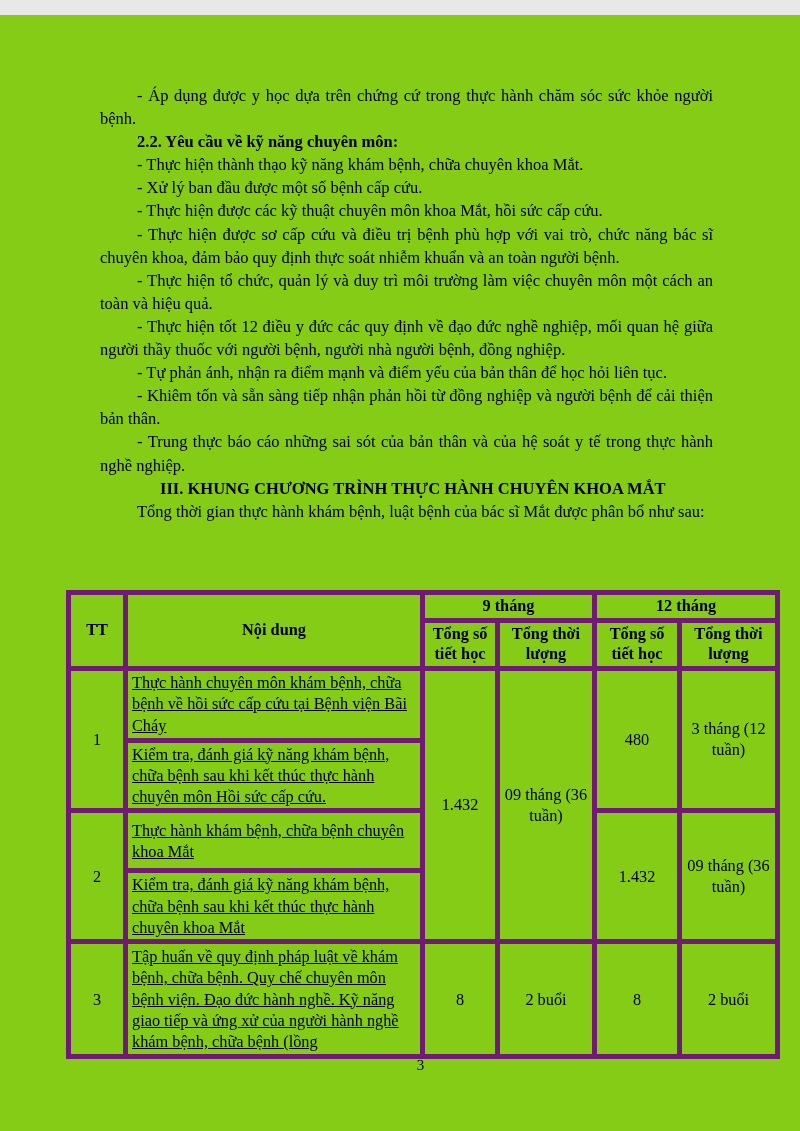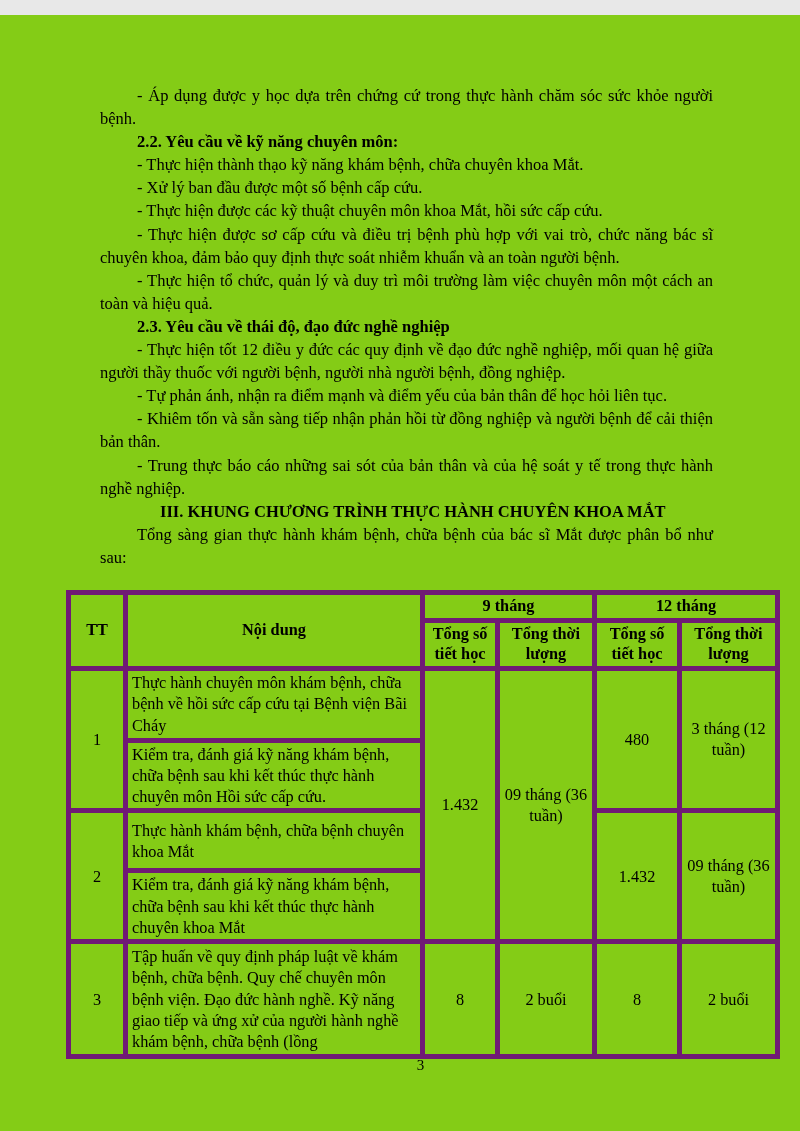--- a/index.html
+++ b/index.html
@@ -59,20 +59,21 @@
     padding: 1px 2px;
   }
   td.cell-num {
     text-align: center;
     line-height: 21px;
   }
   td.cell-content {
     text-align: left;
     line-height: 21.3px;
     padding: 2px 6px 2px 8px;
+    text-decoration: underline;
   }
   .page-number {
     position: absolute;
     top: 1041px;
     left: 66px;
     width: 709px;
     text-align: center;
     font-size: 15px;
     line-height: 18px;
   }
@@ -83,27 +84,26 @@
 <div class="page">
 
   <div class="body-text">
     <p>- Áp dụng được y học dựa trên chứng cứ trong thực hành chăm sóc sức khỏe người bệnh.</p>
     <p class="bold-head">2.2. Yêu cầu về kỹ năng chuyên môn:</p>
     <p>- Thực hiện thành thạo kỹ năng khám bệnh, chữa chuyên khoa Mắt.</p>
     <p>- Xử lý ban đầu được một số bệnh cấp cứu.</p>
     <p>- Thực hiện được các kỹ thuật chuyên môn khoa Mắt, hồi sức cấp cứu.</p>
     <p>- Thực hiện được sơ cấp cứu và điều trị bệnh phù hợp với vai trò, chức năng bác sĩ chuyên khoa, đảm bảo quy định thực soát nhiễm khuẩn và an toàn người bệnh.</p>
     <p>- Thực hiện tổ chức, quản lý và duy trì môi trường làm việc chuyên môn một cách an toàn và hiệu quả.</p>
-    <p class="bold-head">2.3. Yêu cầu về thái độ, đạo đức nghề nghiệp</p>
     <p>- Thực hiện tốt 12 điều y đức các quy định về đạo đức nghề nghiệp, mối quan hệ giữa người thầy thuốc với người bệnh, người nhà người bệnh, đồng nghiệp.</p>
     <p>- Tự phản ánh, nhận ra điểm mạnh và điểm yếu của bản thân để học hỏi liên tục.</p>
     <p>- Khiêm tốn và sẵn sàng tiếp nhận phản hồi từ đồng nghiệp và người bệnh để cải thiện bản thân.</p>
     <p>- Trung thực báo cáo những sai sót của bản thân và của hệ soát y tế trong thực hành nghề nghiệp.</p>
     <p class="section-heading">III. KHUNG CHƯƠNG TRÌNH THỰC HÀNH CHUYÊN KHOA MẮT</p>
-    <p>Tổng sàng gian thực hành khám bệnh, chữa bệnh của bác sĩ Mắt được phân bổ như sau:</p>
+    <p>Tổng thời gian thực hành khám bệnh, luật bệnh của bác sĩ Mắt được phân bổ như sau:</p>
   </div>
 
   <table class="program">
     <colgroup>
       <col style="width:57px">
       <col style="width:297px">
       <col style="width:75px">
       <col style="width:97px">
       <col style="width:85px">
       <col style="width:98px">

